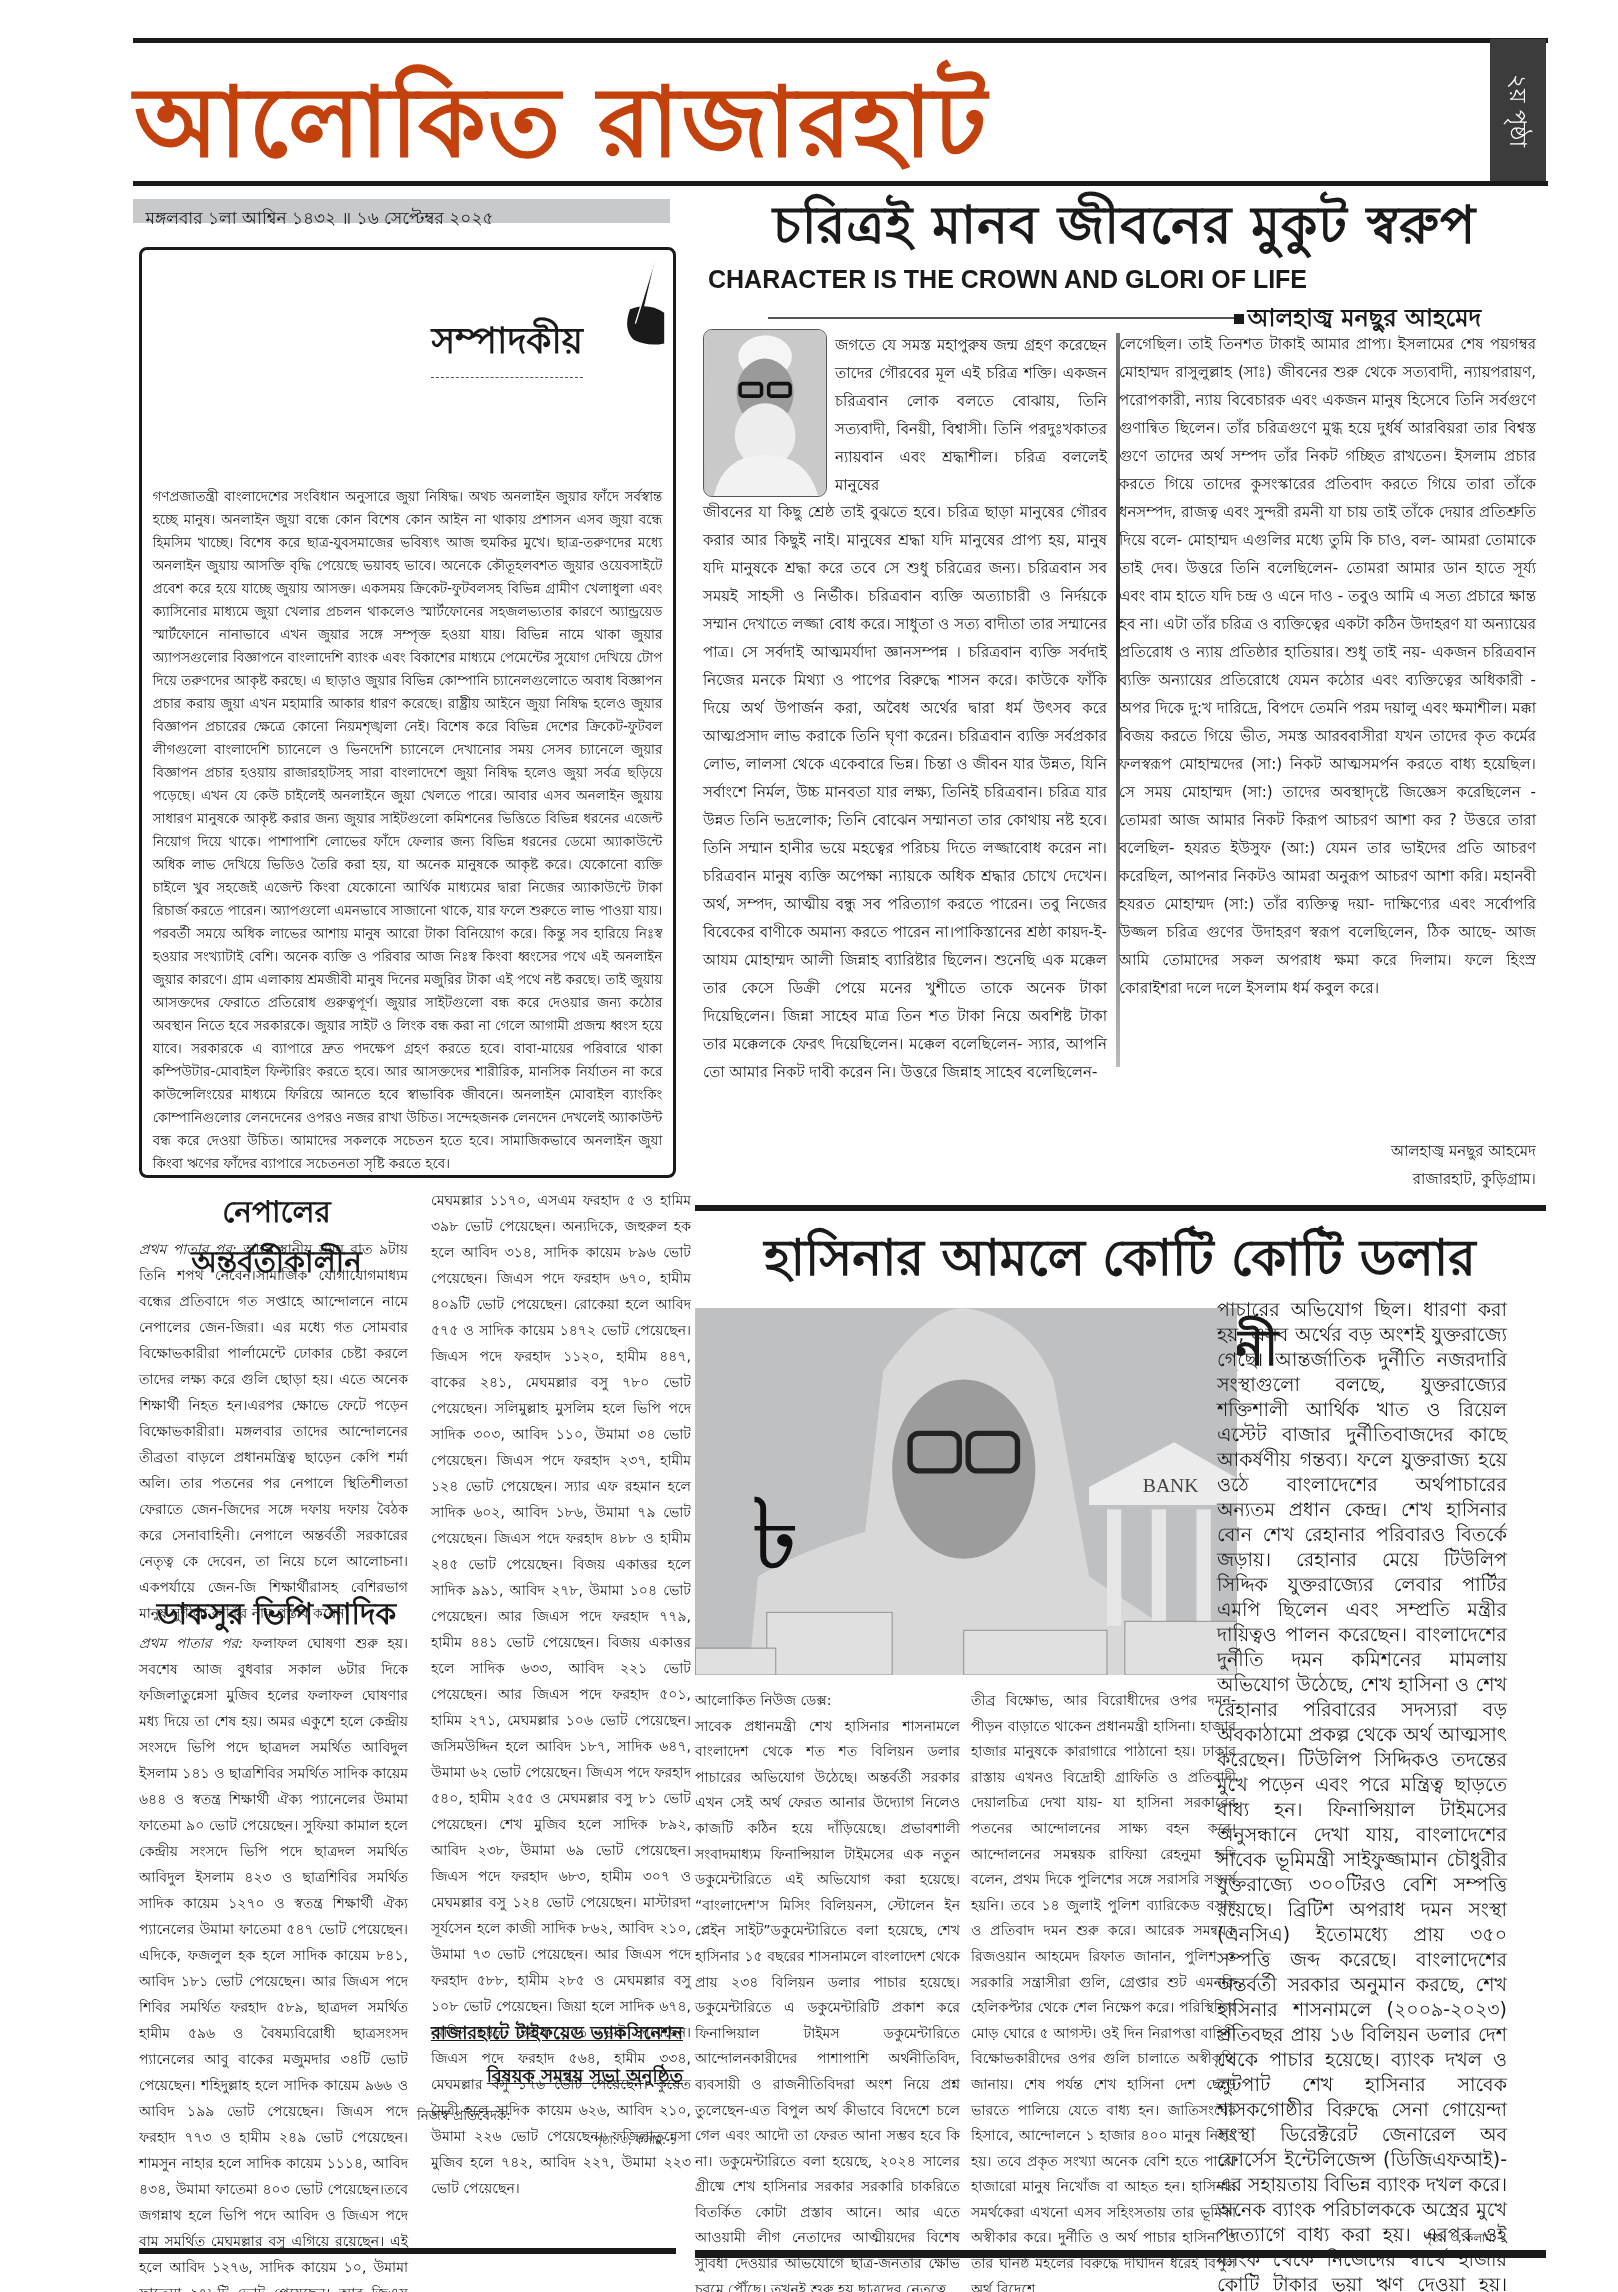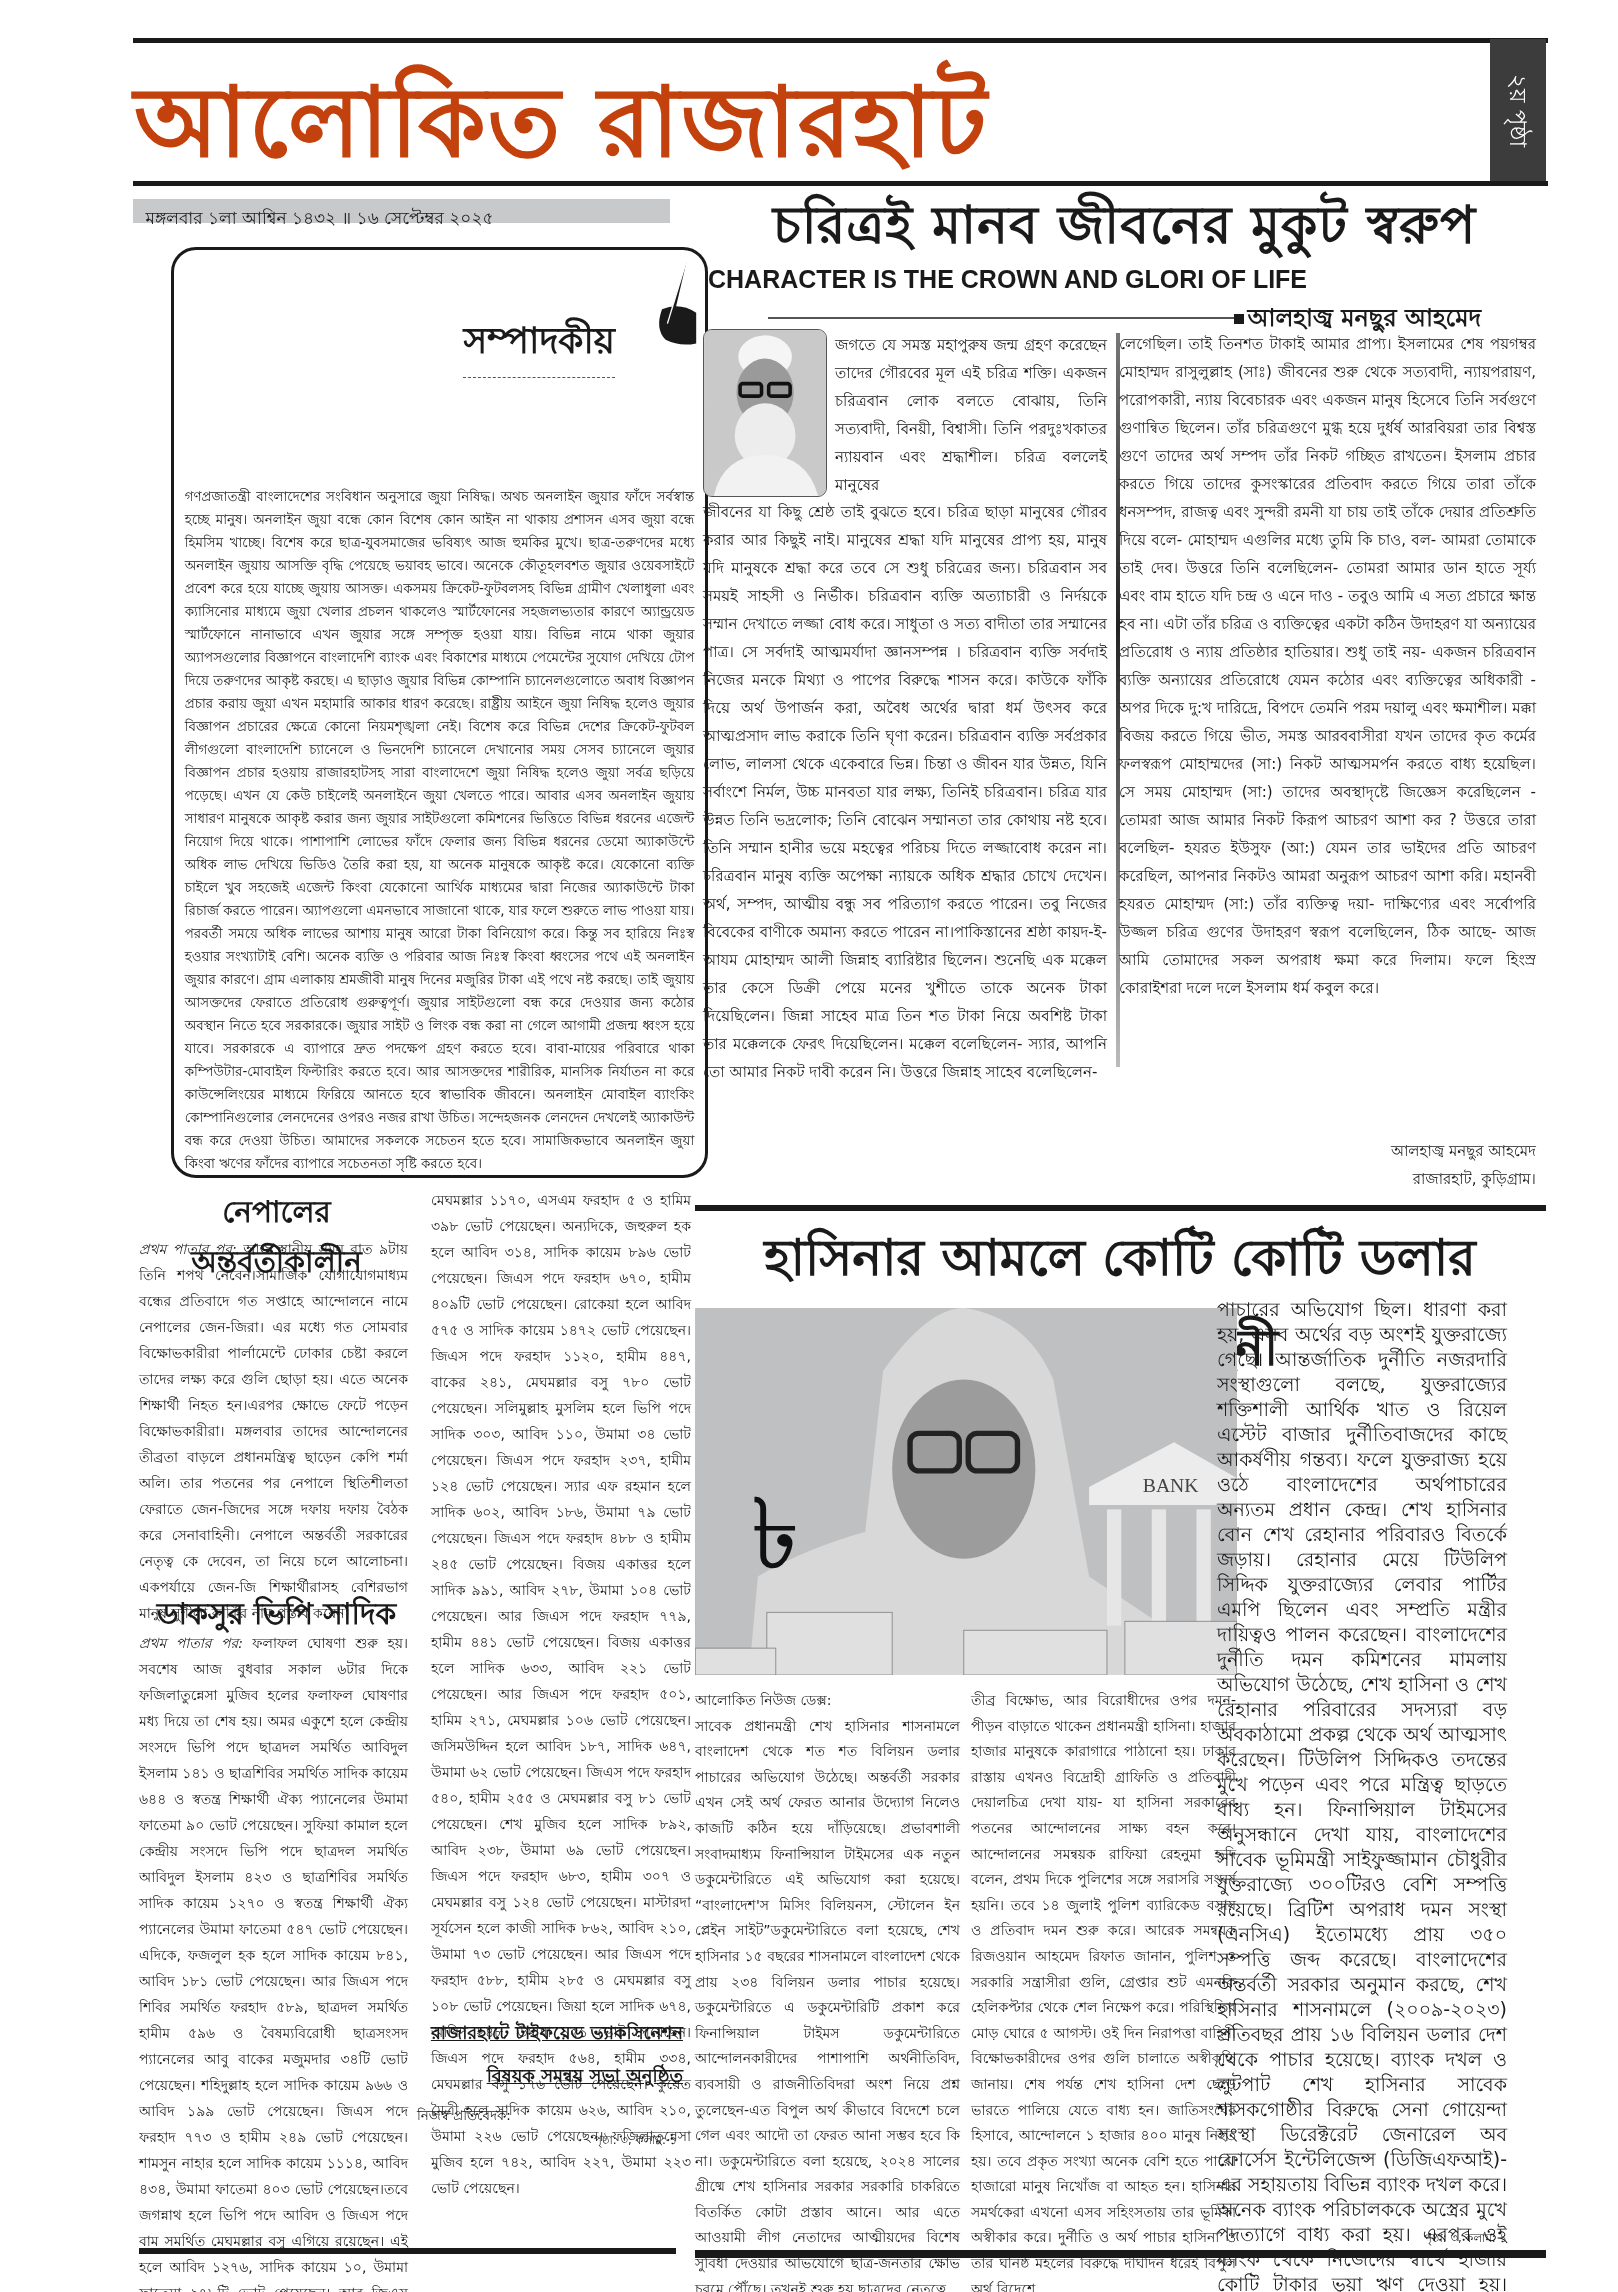--- a/index.html
+++ b/index.html
@@ -23,21 +23,21 @@
 
   
   .date-bar {
     position: absolute; left: 133px; top: 199px; width: 537px; height: 24px;
     background: #c8c9cb; font-size: 17px; line-height: 38px; padding-left: 12.5px;
   }
 
   
   .editorial-box {
     position: absolute; left: 139px; top: 247px; width: 537px; height: 931px;
-    border: 3.6px solid #1a1a1a; border-radius: 25px; padding: 12.5px 10.7px; margin-left: 32px;
+    border: 3.6px solid #1a1a1a; border-radius: 8px; padding: 12.5px 10.7px;
   }
   .editorial-kicker {
     position: absolute; right: 90px; top: 63px; font-size: 36px; font-weight: bold;
     border-bottom: 1.8px dashed #555; padding-bottom: 3.6px;
   }
   .pen-icon { position: absolute; right: 7.2px; top: 7.2px; width: 63px; height: 99px; }
   .editorial-headline {
     position: absolute; left: 9px; right: 9px; top: 124px; text-align: center;
     font-size: 29px; font-weight: bold; line-height: 48px;
   }

